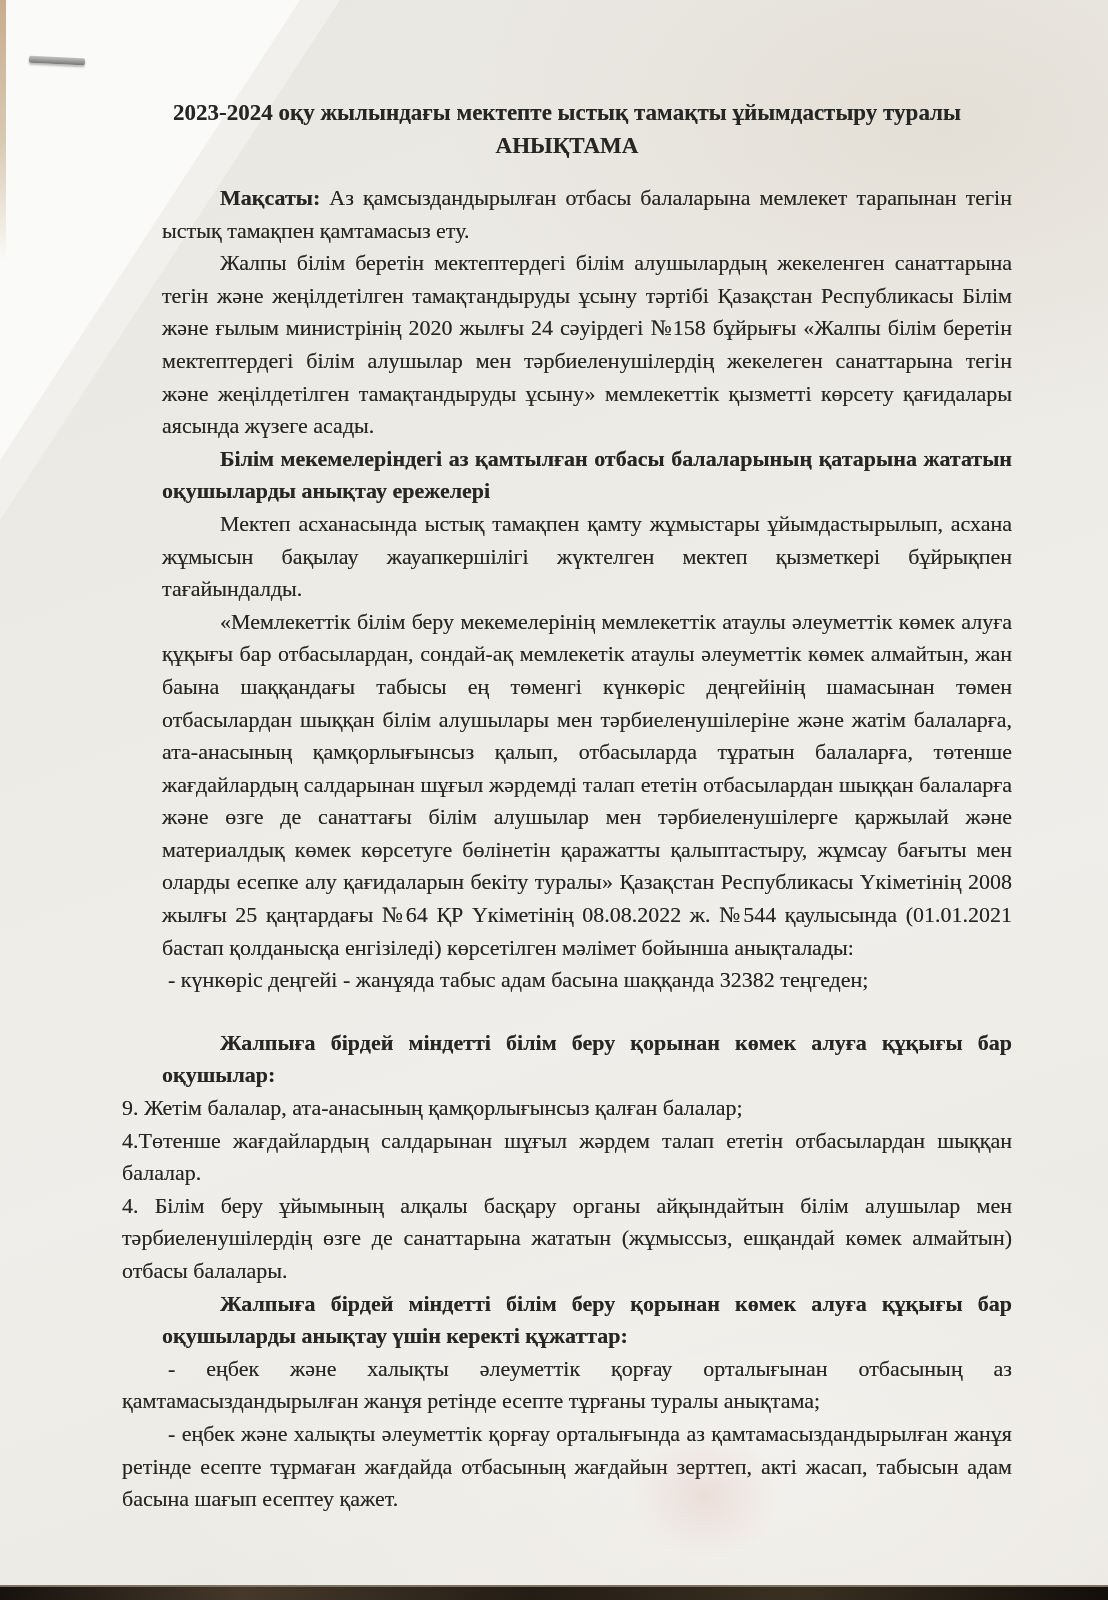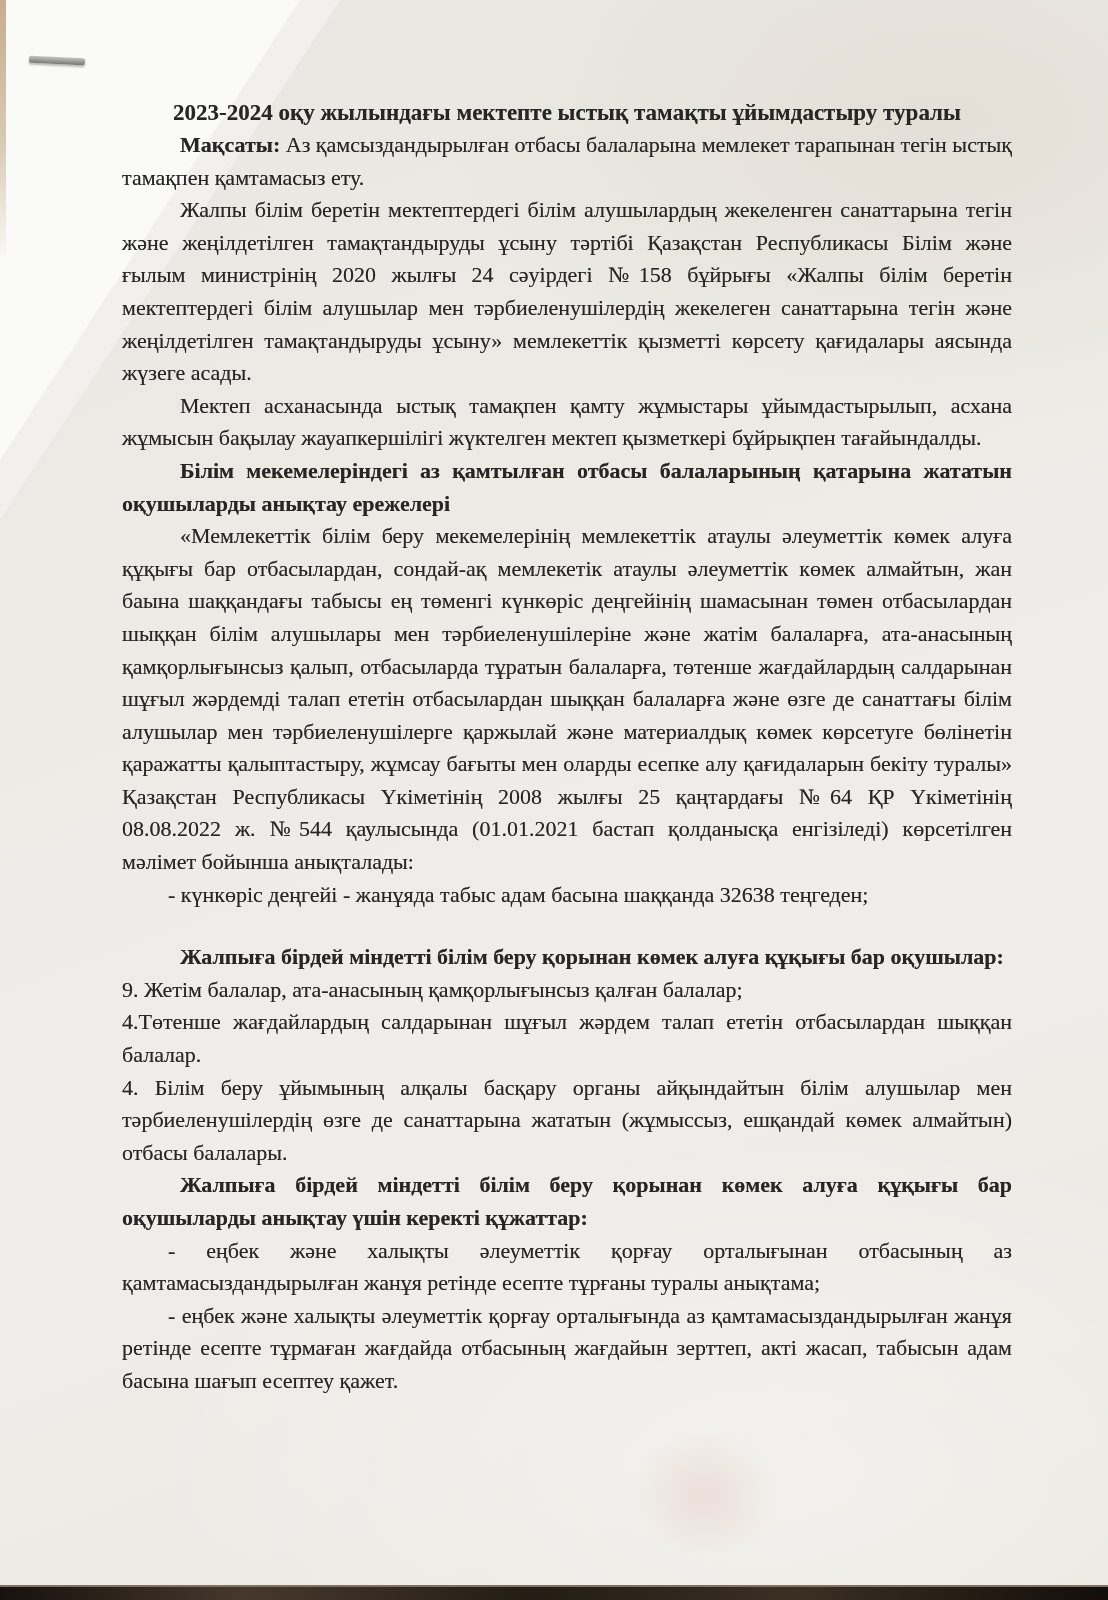--- a/index.html
+++ b/index.html
@@ -68,44 +68,45 @@
     text-shadow:0 0 0.6px rgba(45,45,43,0.55);
   }
   .title{
     text-align:center;
     font-weight:bold;
     font-size:23px;
     line-height:33px;
   }
   .subtitle{margin-bottom:20px;}
   .para{margin:0;text-align:justify;}
-  .indent{text-indent:58px;}
+  .indent{text-indent:58px;margin-left:40px;}
   .dash{text-indent:46px;}
   .bold{font-weight:bold;}
   .gap{margin-top:30px;}
 </style>
 </head>
 <body>
 
 <div class="page">
   <div class="fold-outer"></div>
   <div class="fold-inner"></div>
   <div class="left-edge"></div>
   <div class="staple"></div>
   <div class="stain"></div>
 
   <div class="content">
     <div class="title">2023-2024 оқу жылындағы  мектепте ыстық тамақты ұйымдастыру  туралы</div>
+    <div class="title subtitle">АНЫҚТАМА</div>
     <div id="document-body">
         <p class="para indent"><b>Мақсаты: </b>Аз қамсыздандырылған отбасы балаларына мемлекет тарапынан тегін ыстық тамақпен қамтамасыз ету.</p>
         <p class="para indent">Жалпы білім беретін мектептердегі  білім алушылардың жекеленген санаттарына тегін және жеңілдетілген тамақтандыруды ұсыну тәртібі Қазақстан Республикасы Білім және ғылым министрінің 2020 жылғы 24 сәуірдегі  №158 бұйрығы «Жалпы білім беретін мектептердегі білім алушылар мен тәрбиеленушілердің жекелеген санаттарына тегін және жеңілдетілген тамақтандыруды ұсыну» мемлекеттік қызметті көрсету қағидалары аясында жүзеге асады.</p>
+        <p class="para indent bold">Білім мекемелеріндегі  аз қамтылған отбасы балаларының қатарына жататын оқушыларды анықтау ережелері</p>
         <p class="para indent">Мектеп асханасында ыстық тамақпен қамту жұмыстары ұйымдастырылып, асхана жұмысын бақылау жауапкершілігі  жүктелген  мектеп қызметкері бұйрықпен тағайындалды.</p>
-        <p class="para indent bold">Білім мекемелеріндегі  аз қамтылған отбасы балаларының қатарына жататын оқушыларды анықтау ережелері</p>
         <p class="para indent">«Мемлекеттік білім беру мекемелерінің мемлекеттік атаулы әлеуметтік көмек алуға құқығы бар отбасылардан, сондай-ақ мемлекетік атаулы әлеуметтік көмек алмайтын, жан баына шаққандағы табысы ең төменгі күнкөріс деңгейінің шамасынан төмен отбасылардан шыққан  білім алушылары мен тәрбиеленушілеріне және жатім балаларға, ата-анасының қамқорлығынсыз қалып, отбасыларда тұратын балаларға, төтенше жағдайлардың салдарынан шұғыл жәрдемді талап ететін отбасылардан шыққан балаларға және өзге де санаттағы білім алушылар мен тәрбиеленушілерге қаржылай және материалдық көмек көрсетуге бөлінетін қаражатты қалыптастыру, жұмсау бағыты мен оларды есепке алу қағидаларын бекіту туралы» Қазақстан Республикасы Үкіметінің 2008 жылғы 25 қаңтардағы №64  ҚР Үкіметінің 08.08.2022 ж. №544 қаулысында (01.01.2021 бастап қолданысқа енгізіледі)  көрсетілген мәлімет бойынша анықталады:</p>
-        <p class="para dash">- күнкөріс деңгейі - жанұяда табыс адам басына шаққанда 32638 теңгеден;</p>
+        <p class="para dash">- күнкөріс деңгейі - жанұяда табыс адам басына шаққанда 32382 теңгеден;</p>
         <p class="para indent bold gap">Жалпыға бірдей міндетті  білім беру қорынан көмек алуға құқығы бар оқушылар:</p>
         <p class="para">9. Жетім балалар, ата-анасының  қамқорлығынсыз  қалған балалар;</p>
         <p class="para">4.Төтенше жағдайлардың салдарынан шұғыл жәрдем талап ететін отбасылардан шыққан балалар.</p>
         <p class="para">4. Білім беру ұйымының алқалы басқару органы айқындайтын білім алушылар мен тәрбиеленушілердің  өзге де санаттарына жататын (жұмыссыз, ешқандай көмек алмайтын) отбасы балалары.</p>
         <p class="para indent bold">Жалпыға бірдей міндетті білім беру қорынан көмек алуға құқығы бар оқушыларды анықтау үшін керекті құжаттар:</p>
         <p class="para dash">- еңбек және халықты әлеуметтік қорғау орталығынан отбасының аз қамтамасыздандырылған жанұя ретінде есепте тұрғаны туралы анықтама;</p>
         <p class="para dash">- еңбек және халықты әлеуметтік қорғау орталығында аз қамтамасыздандырылған жанұя ретінде есепте тұрмаған жағдайда отбасының жағдайын  зерттеп, акті  жасап, табысын адам басына шағып есептеу қажет.</p>
       </div>
   </div>
 

